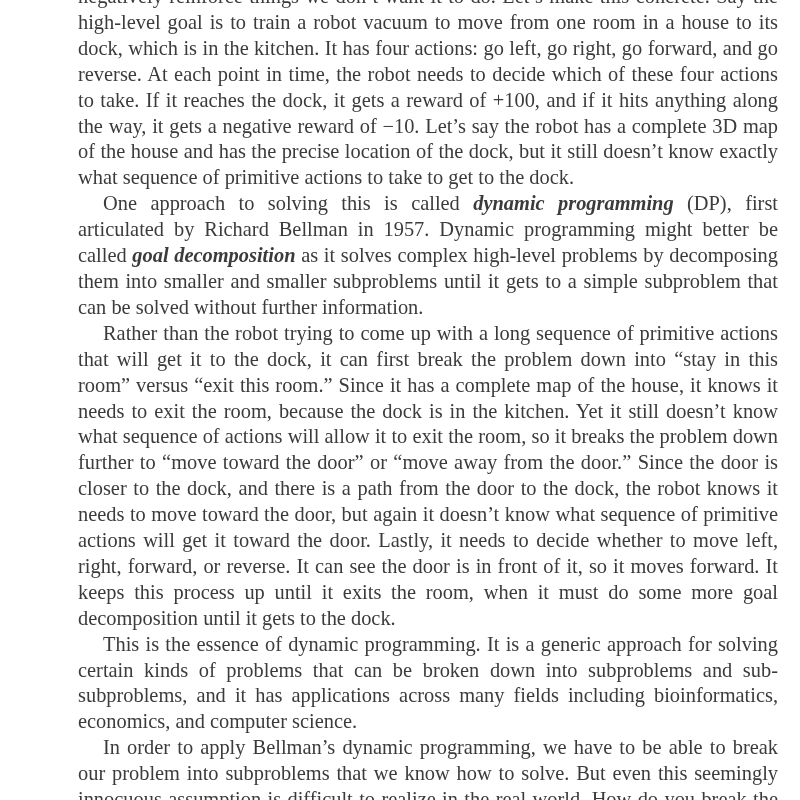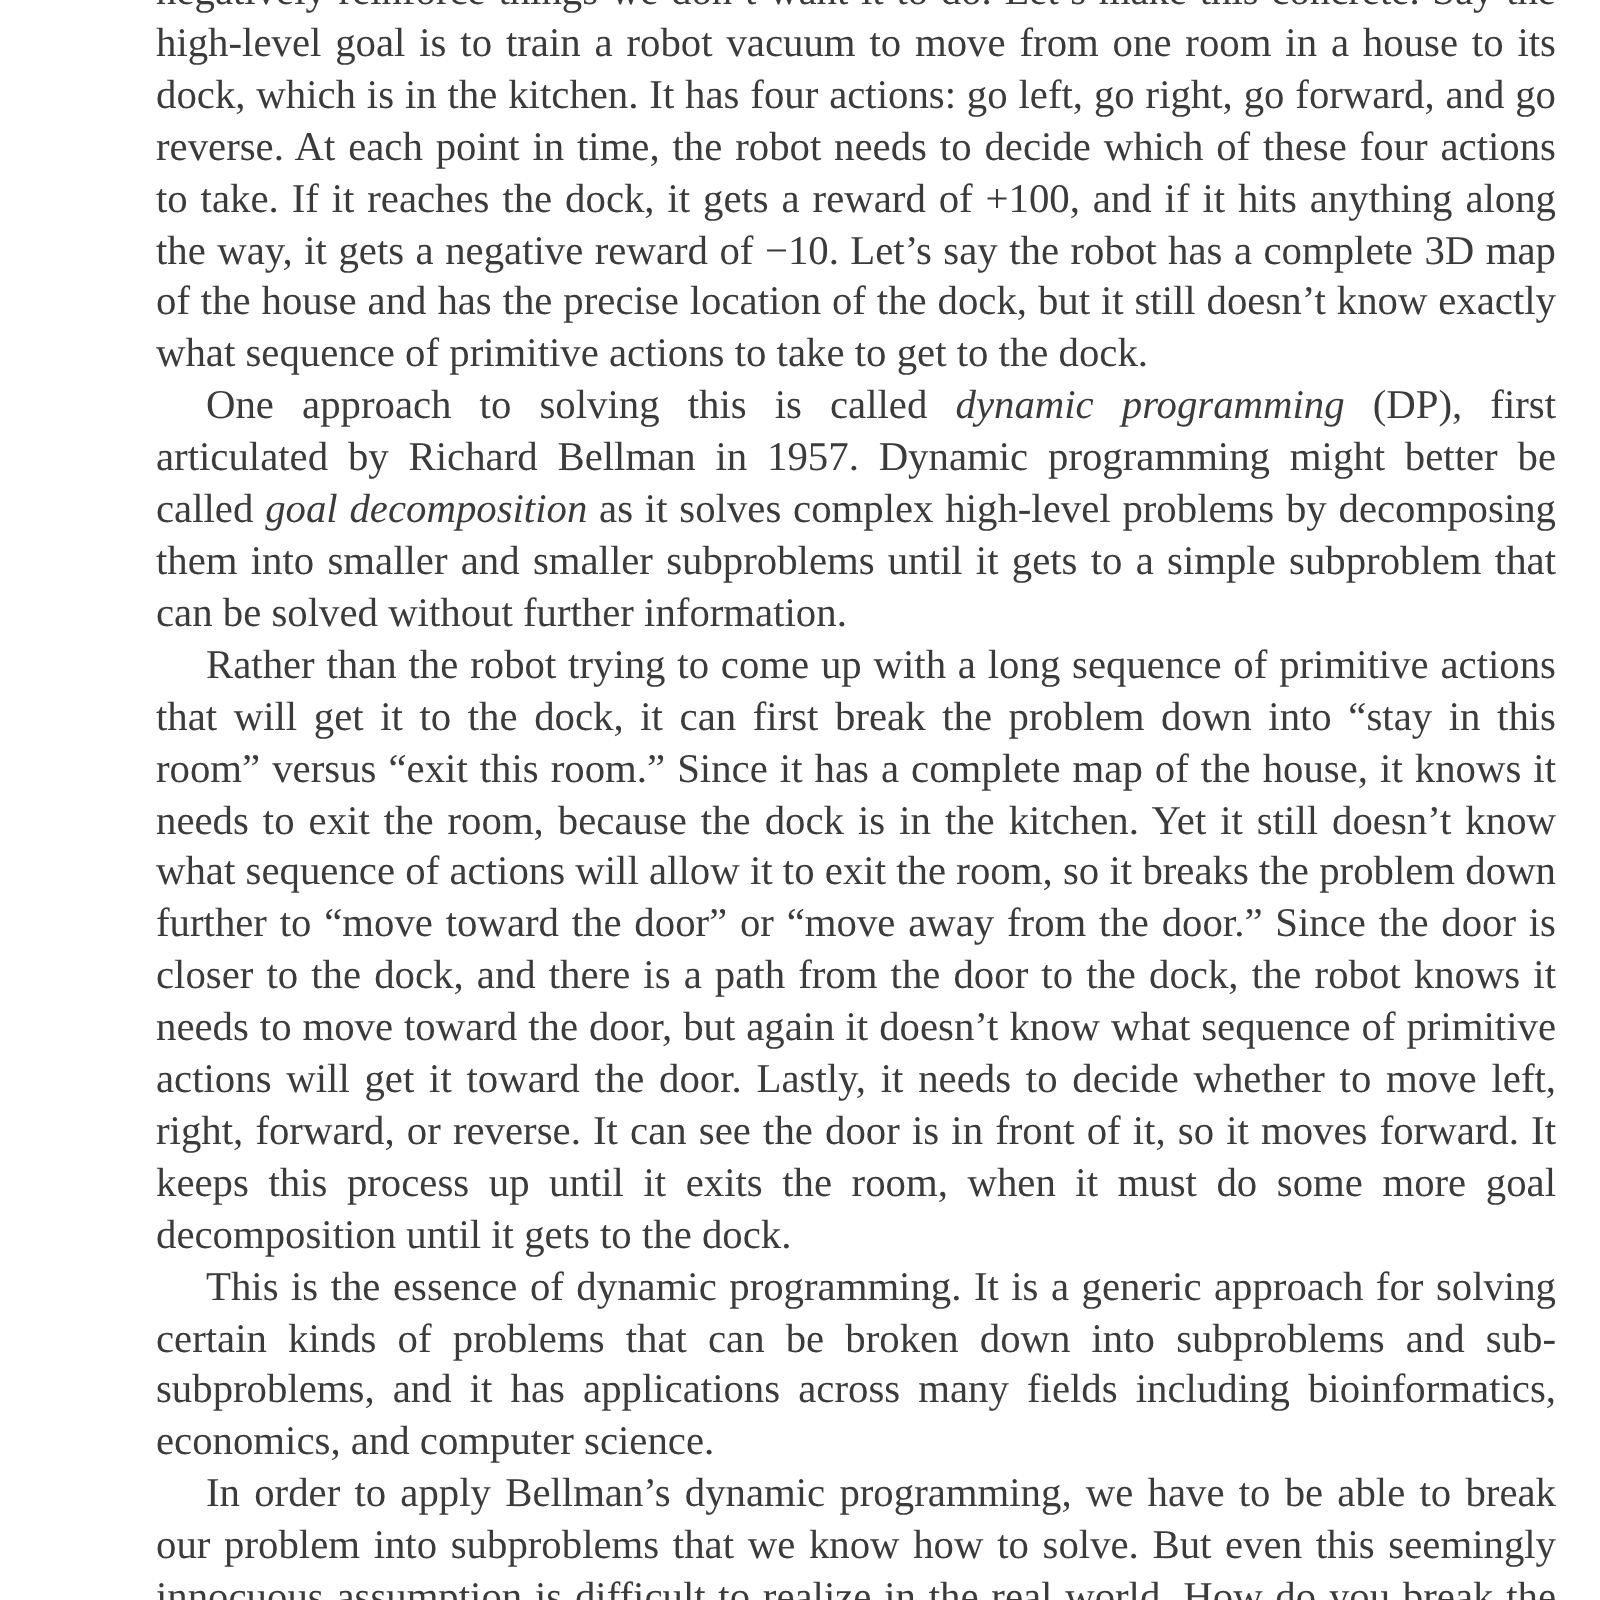--- a/index.html
+++ b/index.html
@@ -47,20 +47,21 @@
     text-indent: 0;
   }
 
   
   p.para:last-child {
     text-align: justify;
   }
 
   i, em {
     font-style: italic;
+    font-weight: bold;
   }
 </style>
 </head>
 <body style="background: rgb(255, 255, 255);">
 
 <div id="page" style="background: rgb(255, 255, 255);">
   <div id="text-column" style="left: 78px; width: 700px; color: rgb(59, 59, 59);">
       <p class="para no-indent"><span>negatively reinforce things we don’t want it to do. Let’s make this concrete. Say the high-level goal is to train a robot vacuum to move from one room in a house to its dock, which is in the kitchen. It has four actions: go left, go right, go forward, and go reverse. At each point in time, the robot needs to decide which of these four actions to take. If it reaches the dock, it gets a reward of +100, and if it hits anything along the way, it gets a negative reward of −10. Let’s say the robot has a complete 3D map of the house and has the precise location of the dock, but it still doesn’t know exactly what sequence of primitive actions to take to get to the dock.</span></p>
       <p class="para"><span>One approach to solving this is called </span><i>dynamic programming</i><span> (DP), first articulated by Richard Bellman in 1957. Dynamic programming might better be called </span><i>goal decomposition</i><span> as it solves complex high-level problems by decomposing them into smaller and smaller subproblems until it gets to a simple subproblem that can be solved without further information.</span></p>
       <p class="para"><span>Rather than the robot trying to come up with a long sequence of primitive actions that will get it to the dock, it can first break the problem down into “stay in this room” versus “exit this room.” Since it has a complete map of the house, it knows it needs to exit the room, because the dock is in the kitchen. Yet it still doesn’t know what sequence of actions will allow it to exit the room, so it breaks the problem down further to “move toward the door” or “move away from the door.” Since the door is closer to the dock, and there is a path from the door to the dock, the robot knows it needs to move toward the door, but again it doesn’t know what sequence of primitive actions will get it toward the door. Lastly, it needs to decide whether to move left, right, forward, or reverse. It can see the door is in front of it, so it moves forward. It keeps this process up until it exits the room, when it must do some more goal decomposition until it gets to the dock.</span></p>

